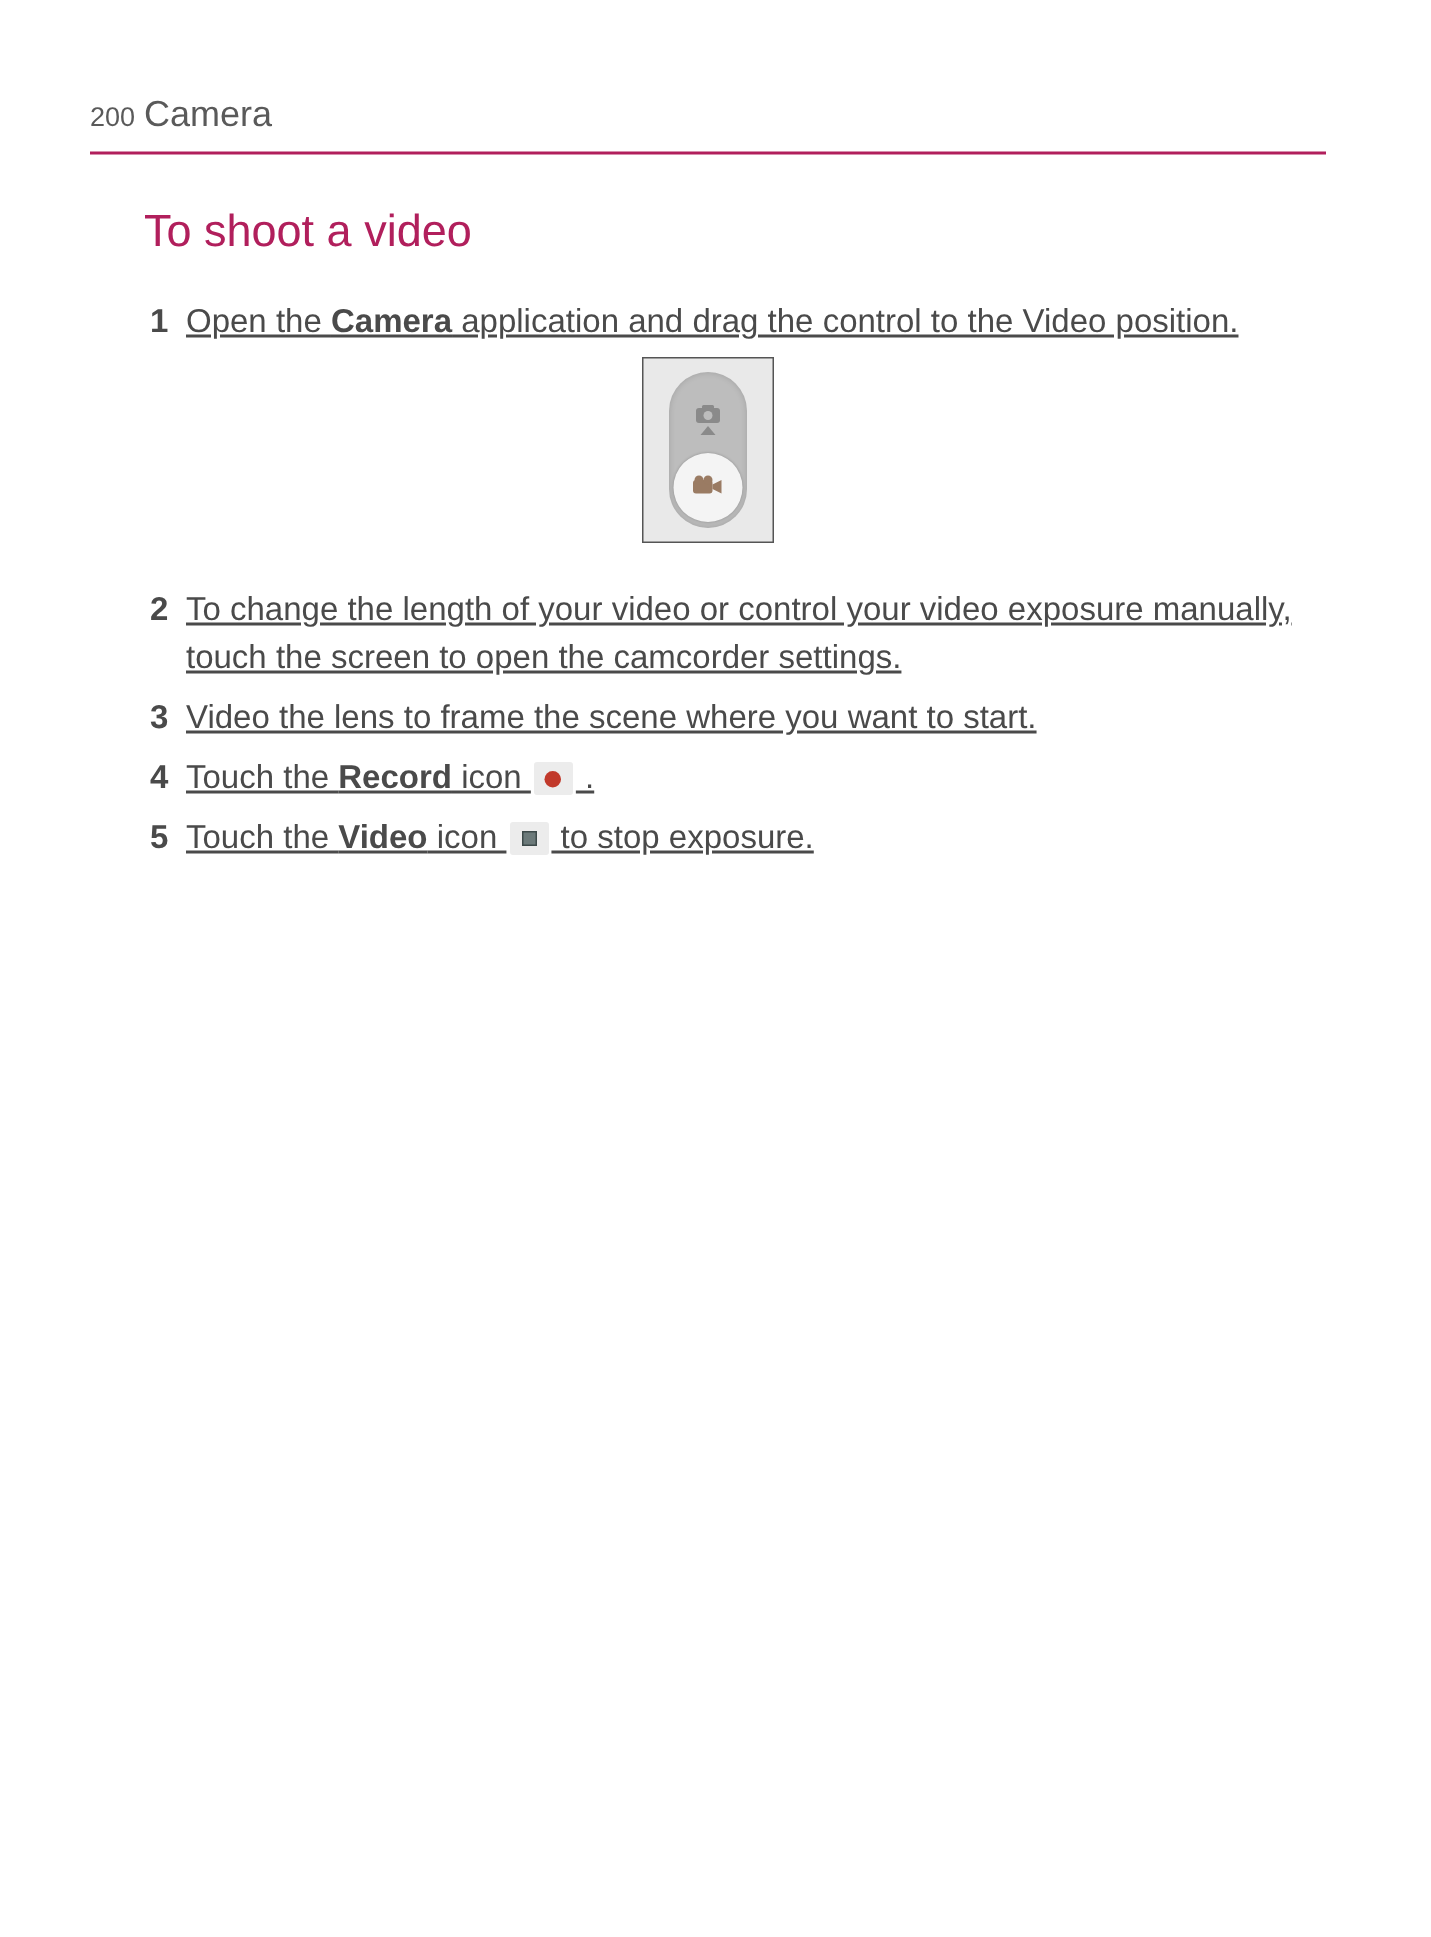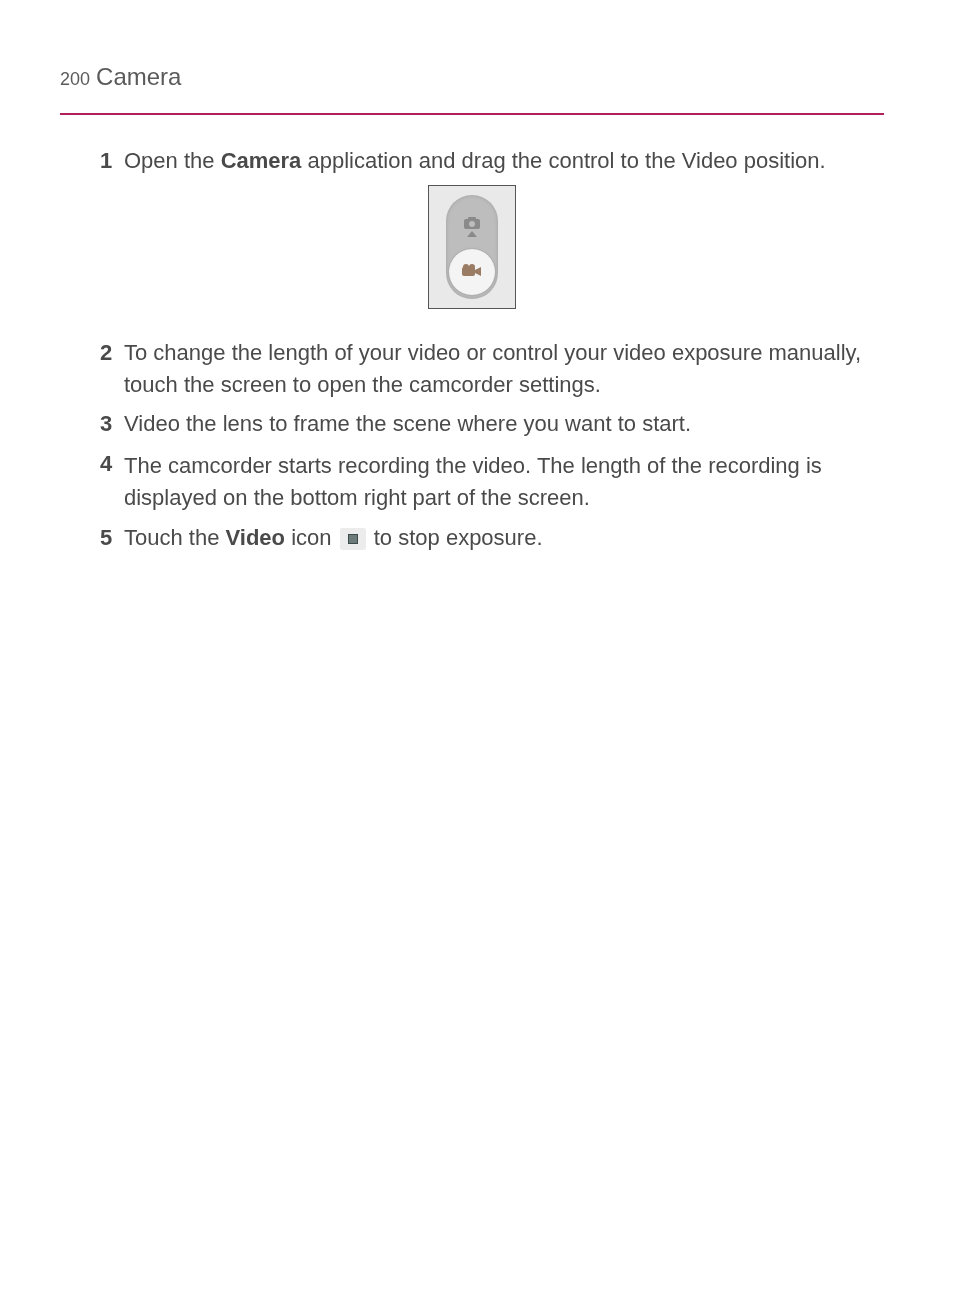--- a/index.html
+++ b/index.html
@@ -13,21 +13,21 @@
     line-height: 1.45;
     font-weight: 300;
   }
   .page {
     padding: 60px 70px 0 60px;
   }
   .header {
     display: flex;
     align-items: baseline;
     border-bottom: 2px solid #b11f5c;
-    padding-bottom: 18px;
+    padding-bottom: 6px;
     margin-bottom: 30px;
   }
   .page-number {
     font-size: 18px;
     color: #5a5a5a;
     margin-right: 6px;
     font-weight: 400;
   }
   .header-title {
     font-size: 24px;
@@ -45,20 +45,21 @@
     margin: 0 0 8px 40px;
   }
   .step-num {
     font-weight: 700;
     color: #4a4a4a;
     min-width: 20px;
     margin-right: 4px;
   }
   .step-body {
     flex: 1;
+    text-decoration: underline;
   }
   .step-body .continuation {
     margin-top: 2px;
   }
   .bold {
     font-weight: 700;
     color: #4a4a4a;
   }
   .figure {
     display: flex;
@@ -140,20 +141,21 @@
 </style>
 </head>
 <body>
 
 <div class="page">
   <div class="header">
     <span class="page-number">200</span>
     <span class="header-title">Camera</span>
   </div>
 
+  <h2 class="section-title">To shoot a video</h2>
 
   <div class="step">
     <span class="step-num">1</span>
     <div class="step-body">
       <span><span> Open the </span><span class="bold">Camera</span><span> application and drag the control to the Video position.</span></span>
     </div>
   </div>
 
   <div class="figure">
     <div class="control-frame">
@@ -190,21 +192,23 @@
   <div class="step">
     <span class="step-num">3</span>
     <div class="step-body">
       <span> Video the lens to frame the scene where you want to start.</span>
     </div>
   </div>
 
   <div class="step">
     <span class="step-num">4</span>
     <div class="step-body">
-      <div class="continuation">The camcorder starts recording the video. The length of the recording is displayed on the bottom right part of the screen.</div>
+      <span><span> Touch the </span><span class="bold">Record</span><span> icon </span><span class="inline-icon">
+            <span class="record-dot"></span>
+          </span><span> .</span></span>
     </div>
   </div>
 
   <div class="step">
     <span class="step-num">5</span>
     <div class="step-body">
       <span><span> Touch the </span><span class="bold">Video</span><span> icon </span><span class="inline-icon">
             <span class="stop-square"></span>
           </span><span> to stop exposure.</span></span>
     </div>

